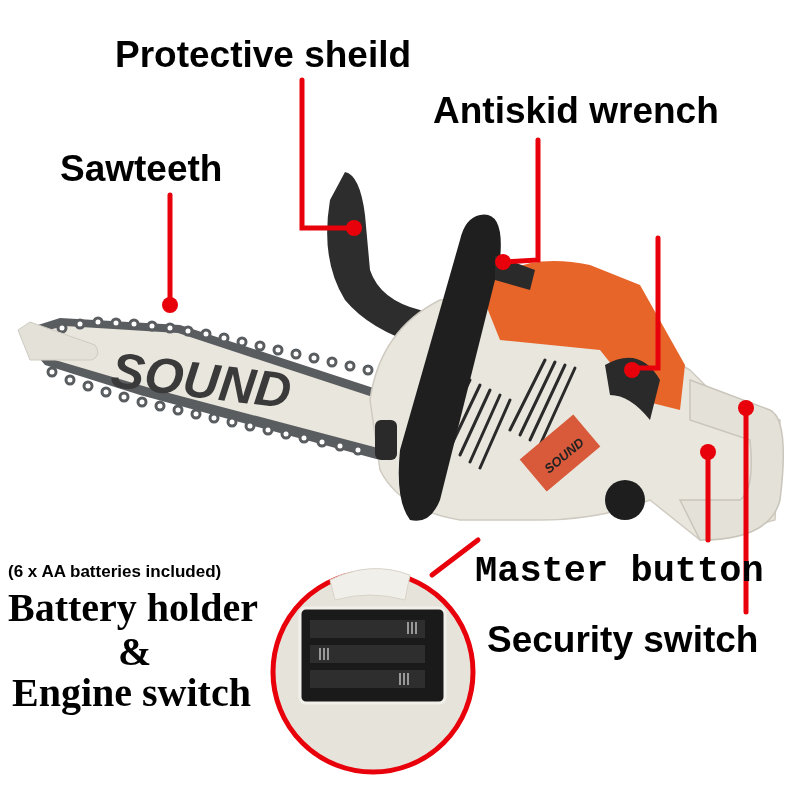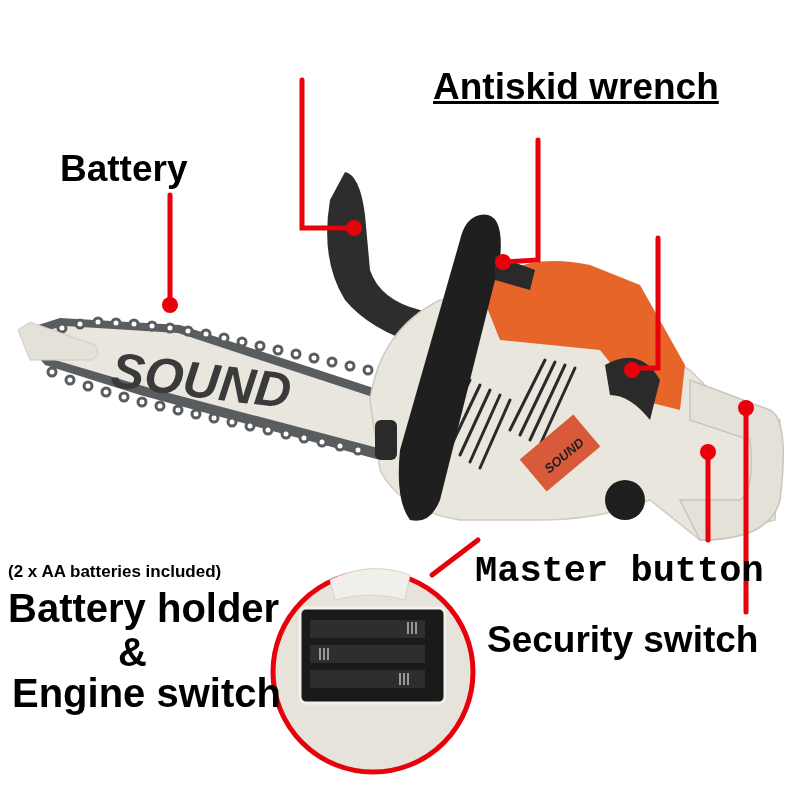--- a/index.html
+++ b/index.html
@@ -1,20 +1,20 @@
 <!DOCTYPE html>
 <html><head>
   <meta charset="utf-8">
   <style>
     html, body { margin: 0; padding: 0; background: #ffffff; }
     body { width: 800px; height: 800px; position: relative; overflow: hidden; font-family: "Liberation Sans", sans-serif; }
     .stage { position: absolute; left: 0; top: 0; width: 800px; height: 800px; }
     .lbl { position: absolute; font-family: "Liberation Sans", sans-serif; font-weight: bold; color: #000; white-space: nowrap; line-height: 1; }
     .lbl-md { font-size: 37px; }
-    .lbl-lg { font-size: 40px; }
+    .lbl-lg { font-size: 40px; font-family: Liberation Serif, serif; }
     .lbl-sm { font-size: 17px; }
     svg.art { position: absolute; left: 0; top: 0; }
   </style>
 </head>
 <body>
 
 <div class="stage">
 
   <svg class="art" width="800" height="800" viewBox="0 0 800 800">
 
@@ -134,23 +134,24 @@
           <line x1="324" y1="648" x2="324" y2="660"></line>
           <line x1="328" y1="648" x2="328" y2="660"></line>
         <line x1="400" y1="673" x2="400" y2="685"></line>
           <line x1="404" y1="673" x2="404" y2="685"></line>
           <line x1="408" y1="673" x2="408" y2="685"></line>
       </g>
       <path d="M330,580 Q370,560 410,575 L405,600 Q370,590 335,600 Z" fill="#f1efe9" stroke="#d8d4ca"></path>
     </g>
   </svg>
 
-  <div class="lbl lbl-md" style="left:433px; top:68px;text-decoration:underline;">Antiskid wrench</div>
-  <div class="lbl lbl-md" style="left:60px; top:150px;">Battery</div>
+  <div class="lbl lbl-md" style="left:115px; top:36px;">Protective sheild</div>
+  <div class="lbl lbl-md" style="left:433px; top:92px;">Antiskid wrench</div>
+  <div class="lbl lbl-md" style="left:60px; top:150px;">Sawteeth</div>
   <div class="lbl lbl-md" style="left:475px; top:553px;font-family:Liberation Mono, monospace;">Master button</div>
   <div class="lbl lbl-md" style="left:487px; top:621px;">Security switch</div>
 
-  <div class="lbl lbl-sm" style="left:8px; top:563px;">(2 x AA batteries included)</div>
+  <div class="lbl lbl-sm" style="left:8px; top:563px;">(6 x AA batteries included)</div>
   <div class="lbl lbl-lg" style="left:8px; top:588px;">Battery holder</div>
   <div class="lbl lbl-lg" style="left:118px; top:632px;">&amp;</div>
   <div class="lbl lbl-lg" style="left:12px; top:673px;">Engine switch</div>
 
 </div>
 
 </body></html>

